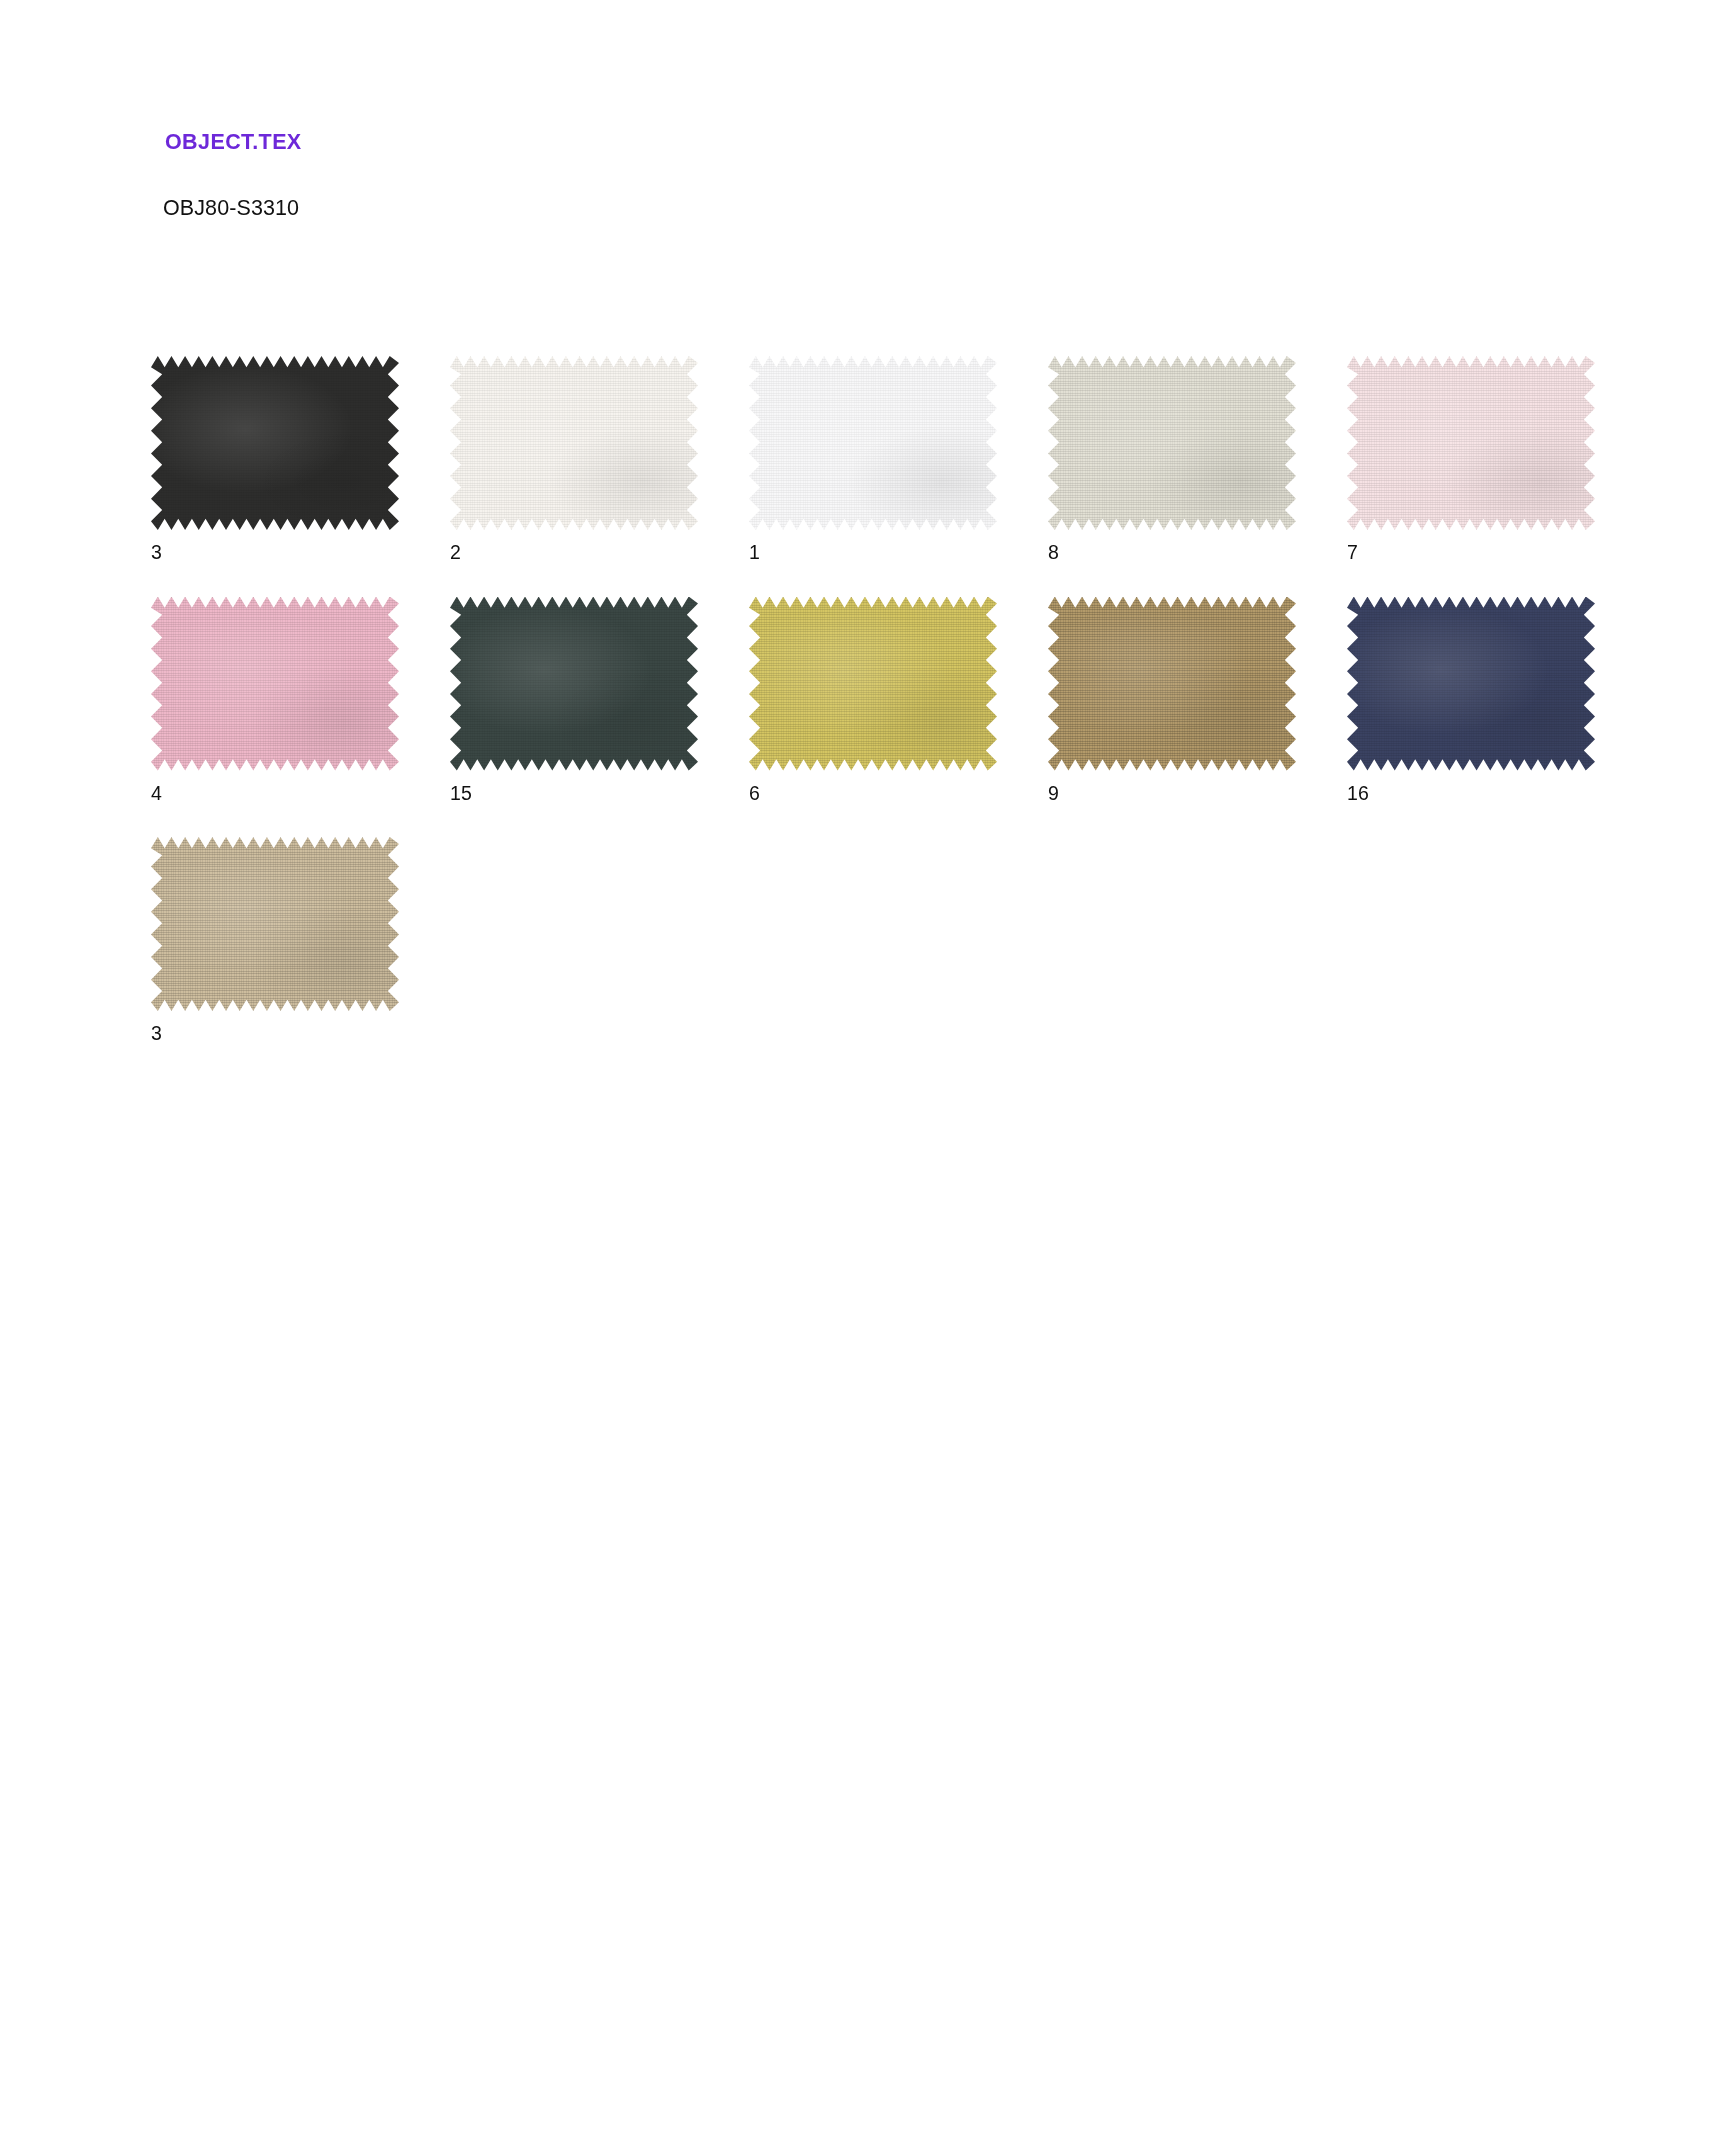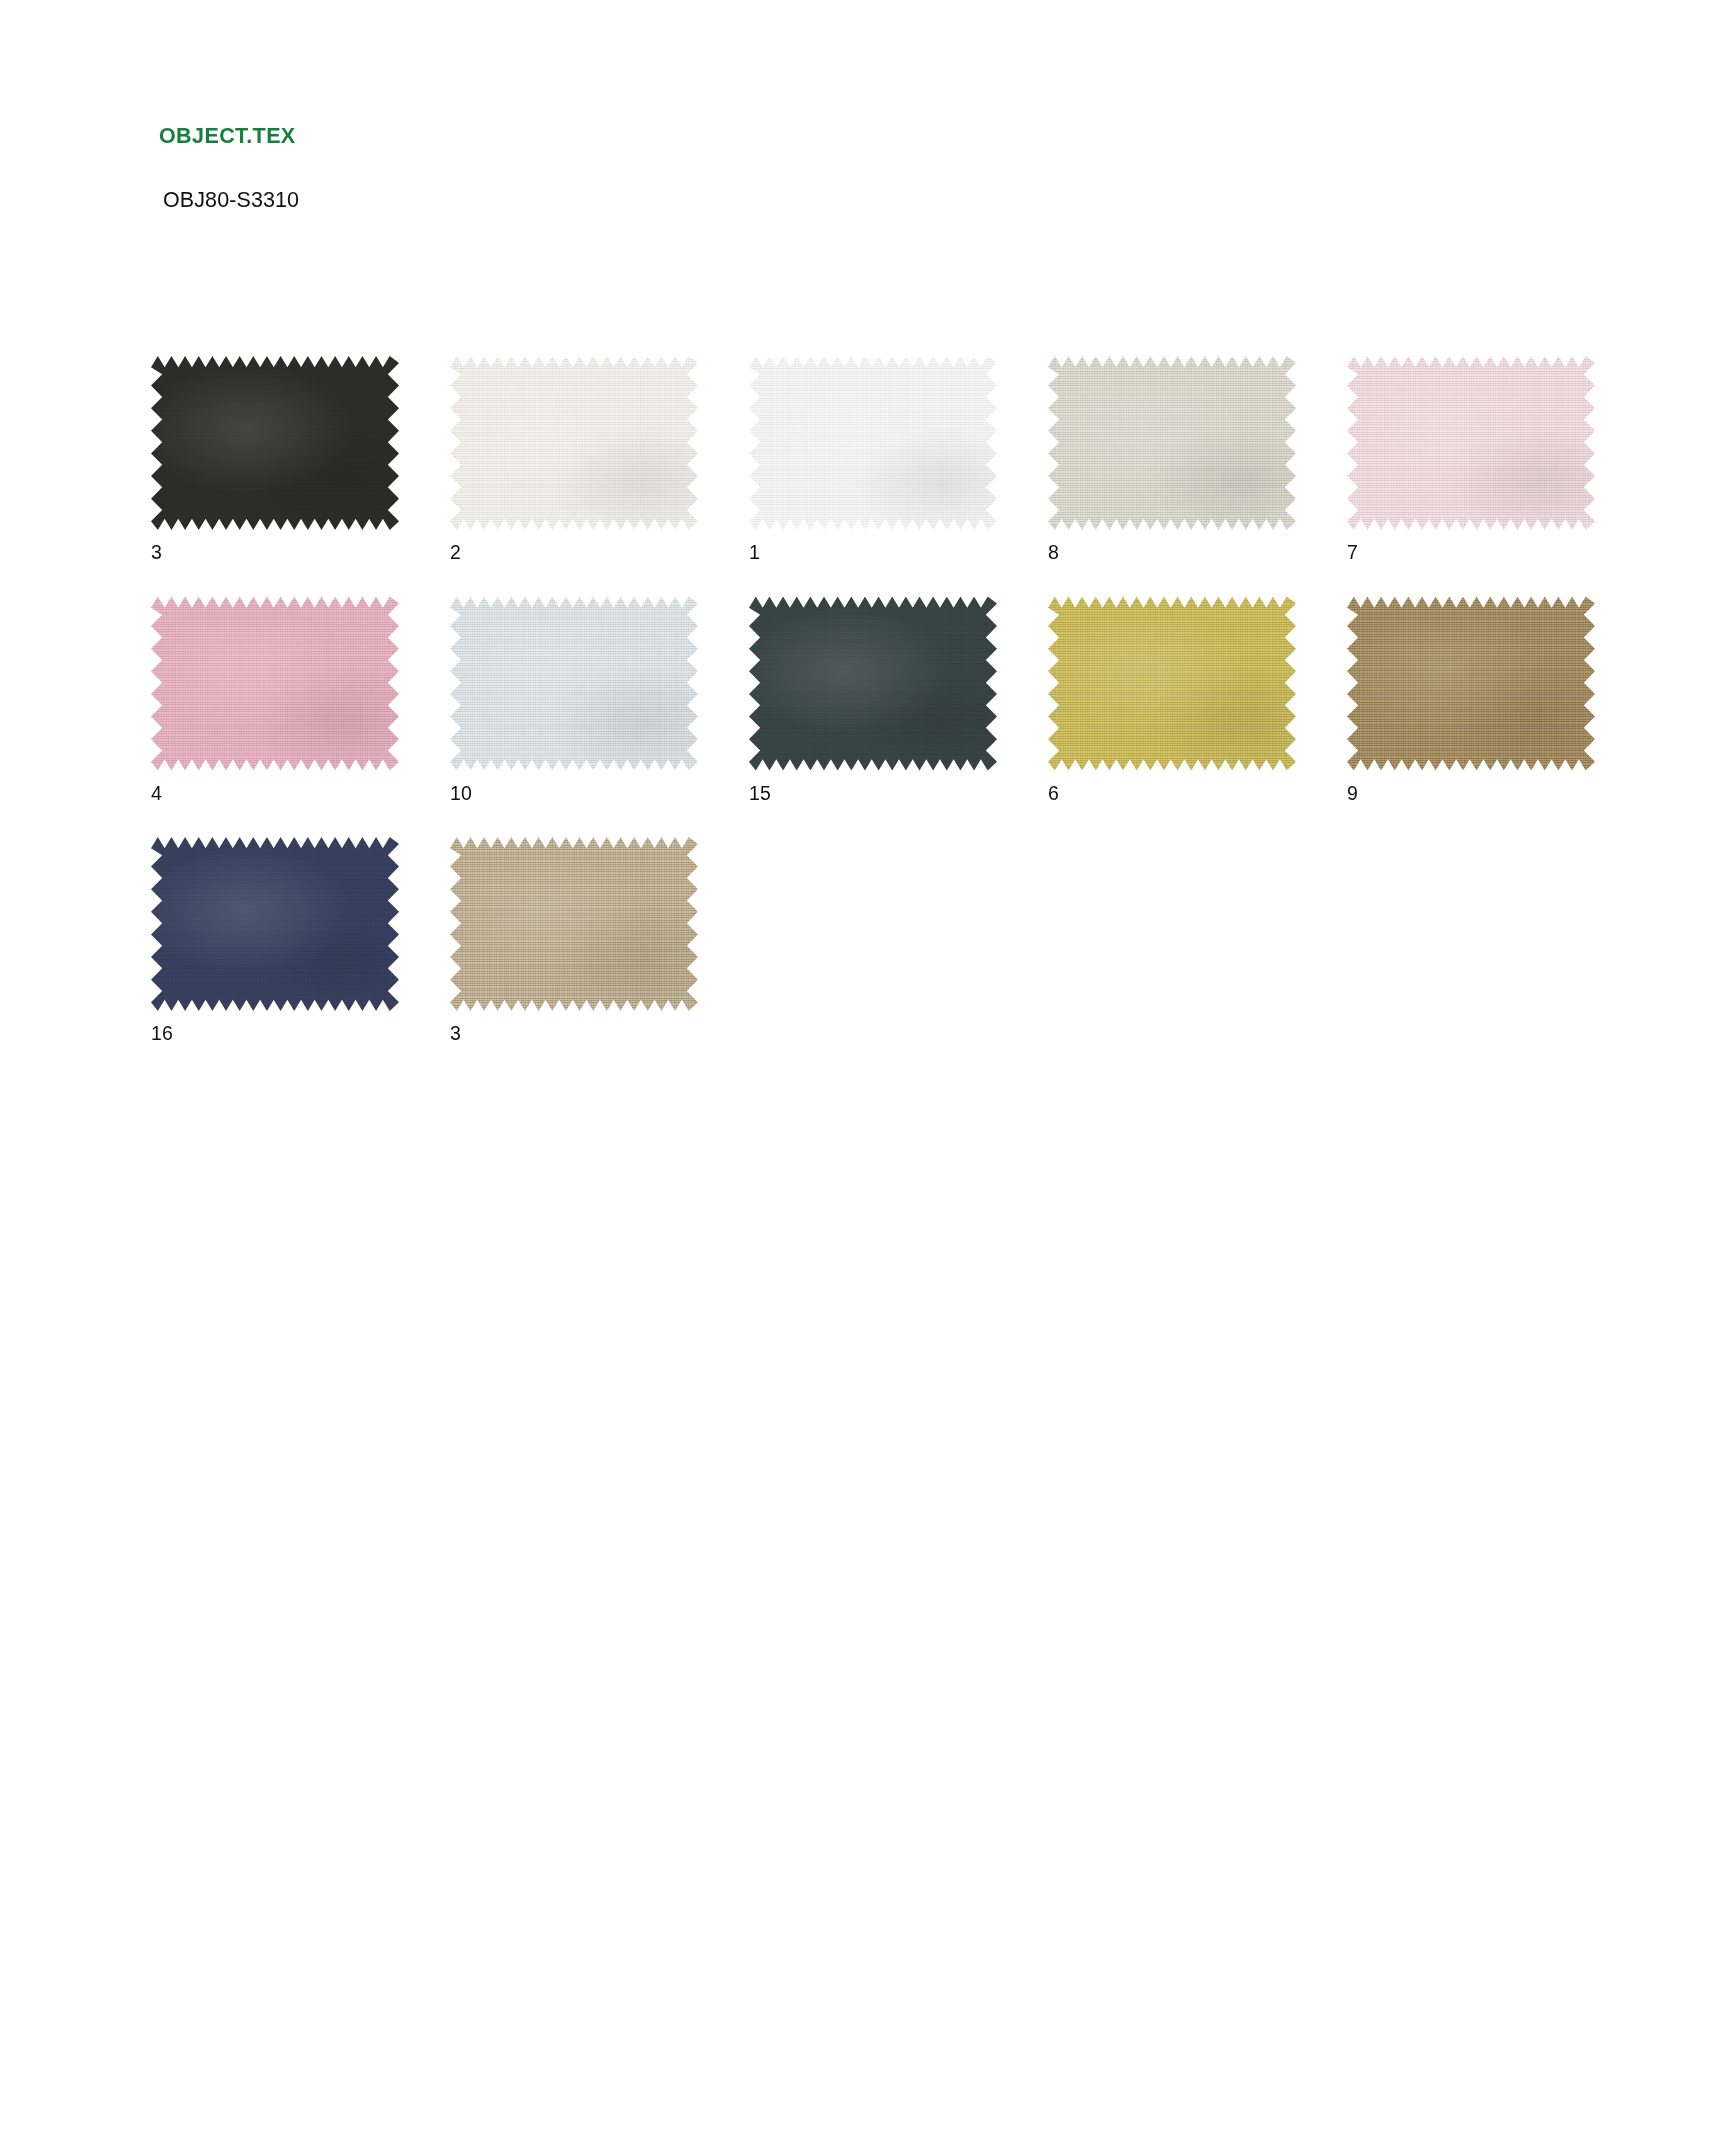--- a/index.html
+++ b/index.html
@@ -27,23 +27,23 @@
   .header {
     position: absolute;
     left: 151px;
     top: 116px;
     width: 1300px;
   }
   .brand-title {
     font-size: 21.5px;
     font-weight: 700;
     letter-spacing: 0.4px;
-    color: #15803d;
+    color: #6d28d9;
     line-height: 1.2;
-    margin: 8px;
+    margin: 14px;
     white-space: nowrap;
   }
   .catalog-code {
     font-size: 21.5px;
     font-weight: 400;
     letter-spacing: 0.1px;
     color: #111111;
     line-height: 1.2;
     margin: 12px;
     padding-top: 26px;
@@ -200,26 +200,20 @@
         <div class="swatch-label">7</div>
       </div>
       <div class="swatch-cell">
         <div class="swatch-figure">
           <div class="swatch-chip" style="background-color: rgb(238, 183, 200); --weave: 0.16;"></div>
         </div>
         <div class="swatch-label">4</div>
       </div>
       <div class="swatch-cell">
         <div class="swatch-figure">
-          <div class="swatch-chip" style="background-color: rgb(227, 234, 238); --weave: 0.15;"></div>
-        </div>
-        <div class="swatch-label">10</div>
-      </div>
-      <div class="swatch-cell">
-        <div class="swatch-figure">
           <div class="swatch-chip" style="background-color: rgb(58, 71, 68); --weave: 0.14;"></div>
         </div>
         <div class="swatch-label">15</div>
       </div>
       <div class="swatch-cell">
         <div class="swatch-figure">
           <div class="swatch-chip" style="background-color: rgb(212, 197, 98); --weave: 0.2;"></div>
         </div>
         <div class="swatch-label">6</div>
       </div>

